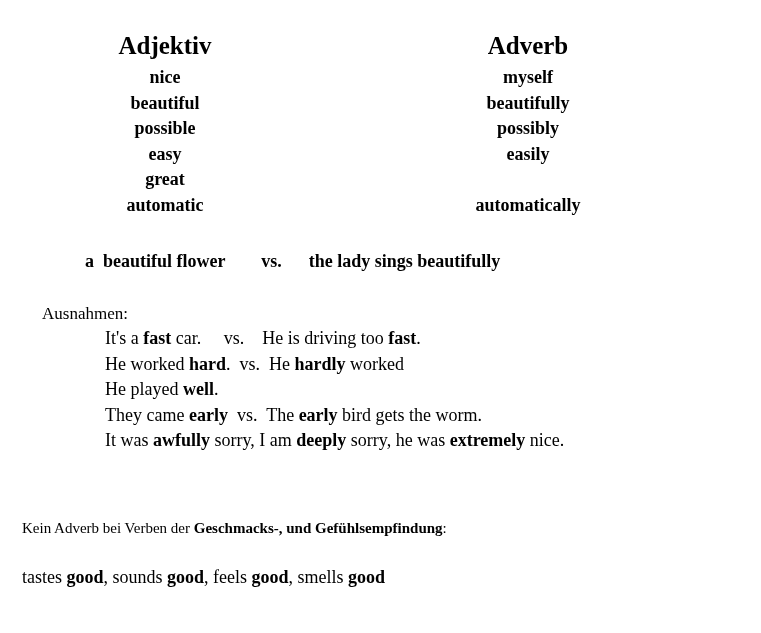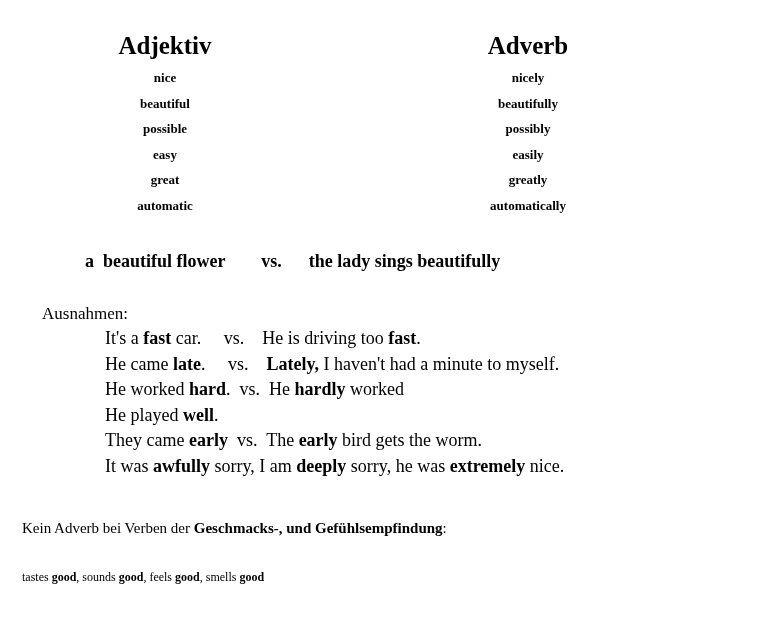--- a/index.html
+++ b/index.html
@@ -40,21 +40,21 @@
   }
   .wt-col.adj { width: 330px; }
   .wt-col.adv { width: 380px; margin-left: 8px; }
 
   .wt-head .wt-col {
     font-size: 25px;
     line-height: 32px;
     padding-bottom: 3px;
   }
   .wt-item .wt-col {
-    font-size: 13px;
+    font-size: 18px;
     line-height: 25.5px;
   }
 
   
   .main-example {
     position: absolute;
     left: 85px;
     top: 249px;
     font-size: 18px;
     font-weight: bold;
@@ -89,82 +89,80 @@
     left: 22px;
     top: 516px;
     font-size: 15px;
     line-height: 24px;
     white-space: pre;
   }
   .final {
     position: absolute;
     left: 22px;
     top: 565px;
-    font-size: 12px;
+    font-size: 18px;
     line-height: 24px;
     white-space: pre;
   }
 
   b, .b { font-weight: bold; }
 </style>
 </head>
 <body>
 
 <div class="page">
 
   <div class="word-table">
 
     <div class="wt-row wt-head">
       <div class="wt-col adj">Adjektiv</div>
       <div class="wt-col adv">Adverb</div>
     </div>
 
     <div class="wt-row wt-item">
       <div class="wt-col adj">nice</div>
-      <div class="wt-col adv">nicely</div>
+      <div class="wt-col adv">myself</div>
     </div>
 
     <div class="wt-row wt-item">
       <div class="wt-col adj">beautiful</div>
       <div class="wt-col adv">beautifully</div>
     </div>
 
     <div class="wt-row wt-item">
       <div class="wt-col adj">possible</div>
       <div class="wt-col adv">possibly</div>
     </div>
 
     <div class="wt-row wt-item">
       <div class="wt-col adj">easy</div>
       <div class="wt-col adv">easily</div>
     </div>
 
     <div class="wt-row wt-item">
       <div class="wt-col adj">great</div>
-      <div class="wt-col adv">greatly</div>
     </div>
 
     <div class="wt-row wt-item">
       <div class="wt-col adj">automatic</div>
       <div class="wt-col adv">automatically</div>
     </div>
 
   </div>
 
   <div class="main-example"><span>a  beautiful flower</span><span>        </span><span>vs.</span><span>      </span><span>the lady sings beautifully</span></div>
 
   <div class="exceptions">
 
     <div class="ex-title">Ausnahmen:</div>
 
     <div class="ex-list">
 
       <div class="ex-line"><span>It's a </span><span class="b">fast</span><span> car.</span><span>     </span><span>vs.</span><span>    </span><span>He is driving too </span><span class="b">fast</span><span>.</span></div>
 
-      <div class="ex-line"><span>He came </span><span class="b">late</span><span>.</span><span>     </span><span>vs.</span><span>    </span><span></span><span class="b">Lately,</span><span> I haven't had a minute to myself.</span></div>
 
       <div class="ex-line"><span>He worked </span><span class="b">hard</span><span>.</span><span>  </span><span>vs.</span><span>  </span><span>He </span><span class="b">hardly</span><span> worked</span></div>
 
       <div class="ex-line"><span>He played </span><span class="b">well</span><span>.</span></div>
 
       <div class="ex-line"><span>They came </span><span class="b">early</span><span></span><span>  </span><span>vs.</span><span>  </span><span>The </span><span class="b">early</span><span> bird gets the worm.</span></div>
 
       <div class="ex-line"><span>It was </span><span class="b">awfully</span><span> sorry, I am </span><span class="b">deeply</span><span> sorry, he was </span><span class="b">extremely</span><span> nice.</span></div>
 
     </div>

